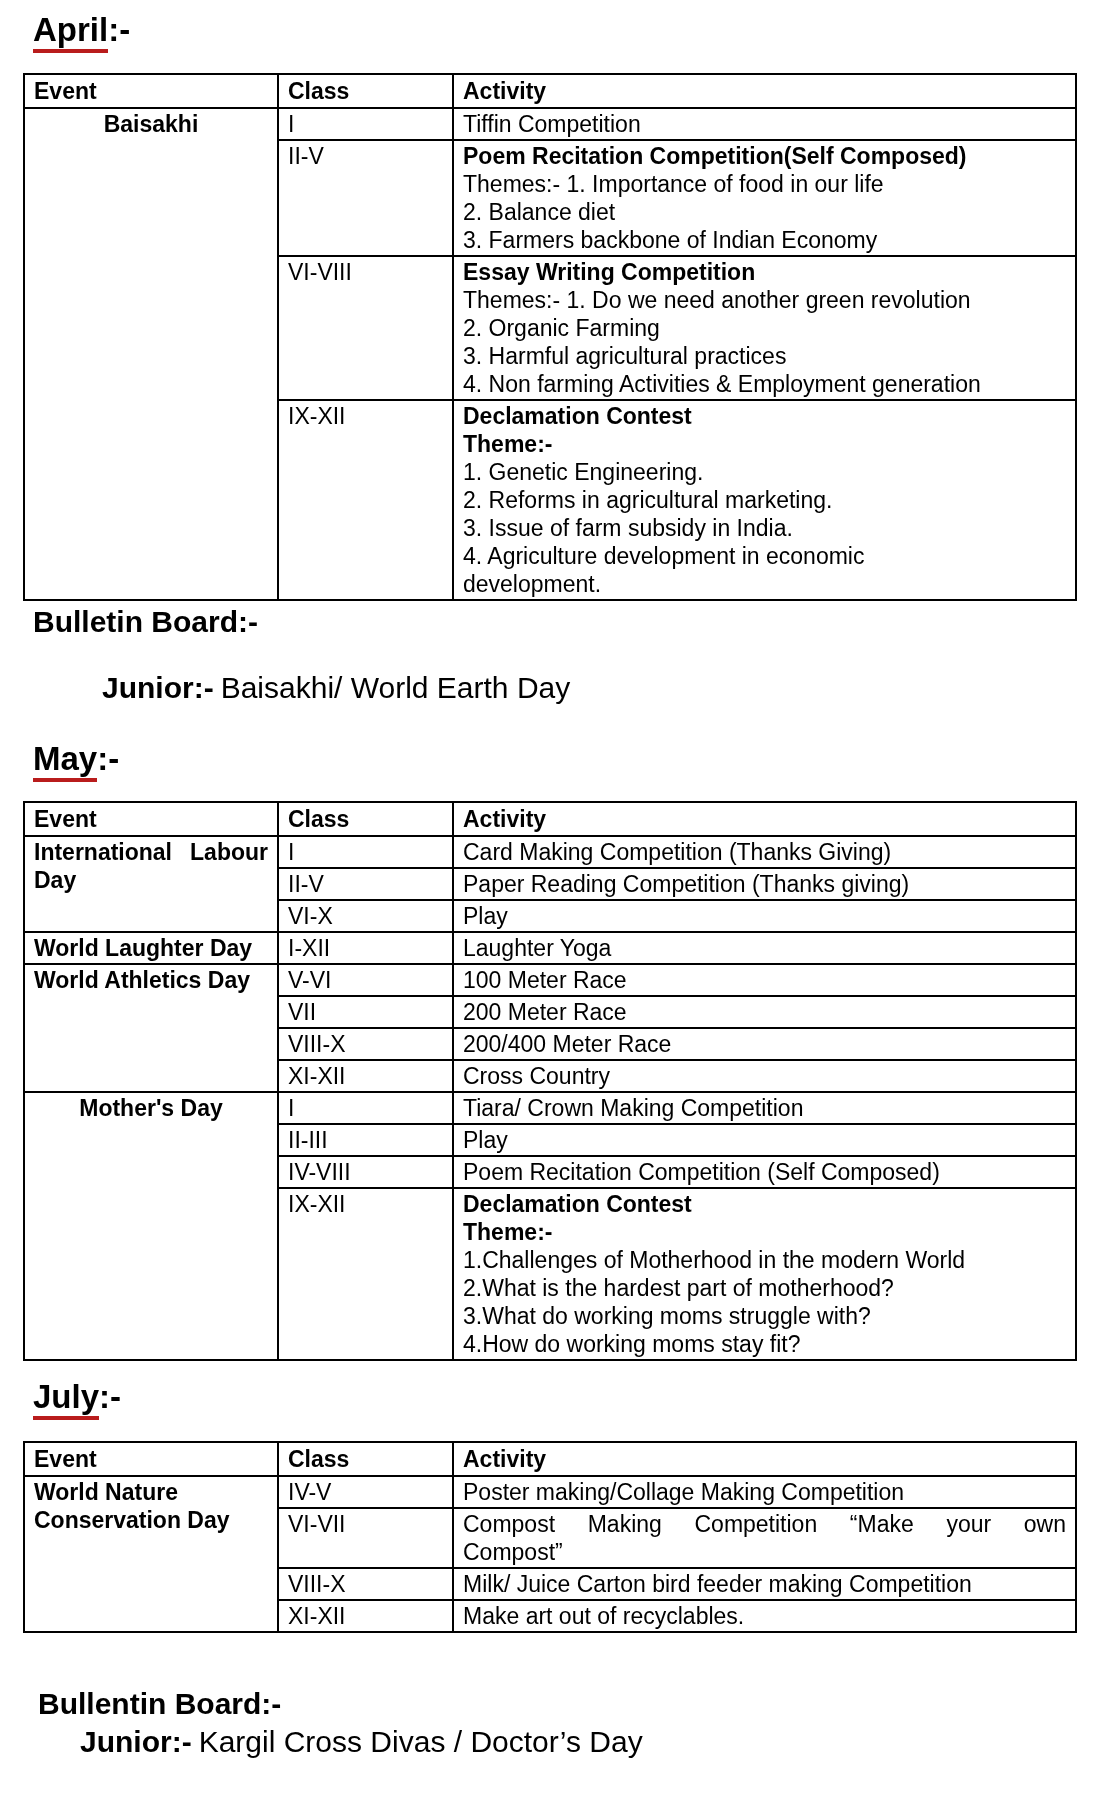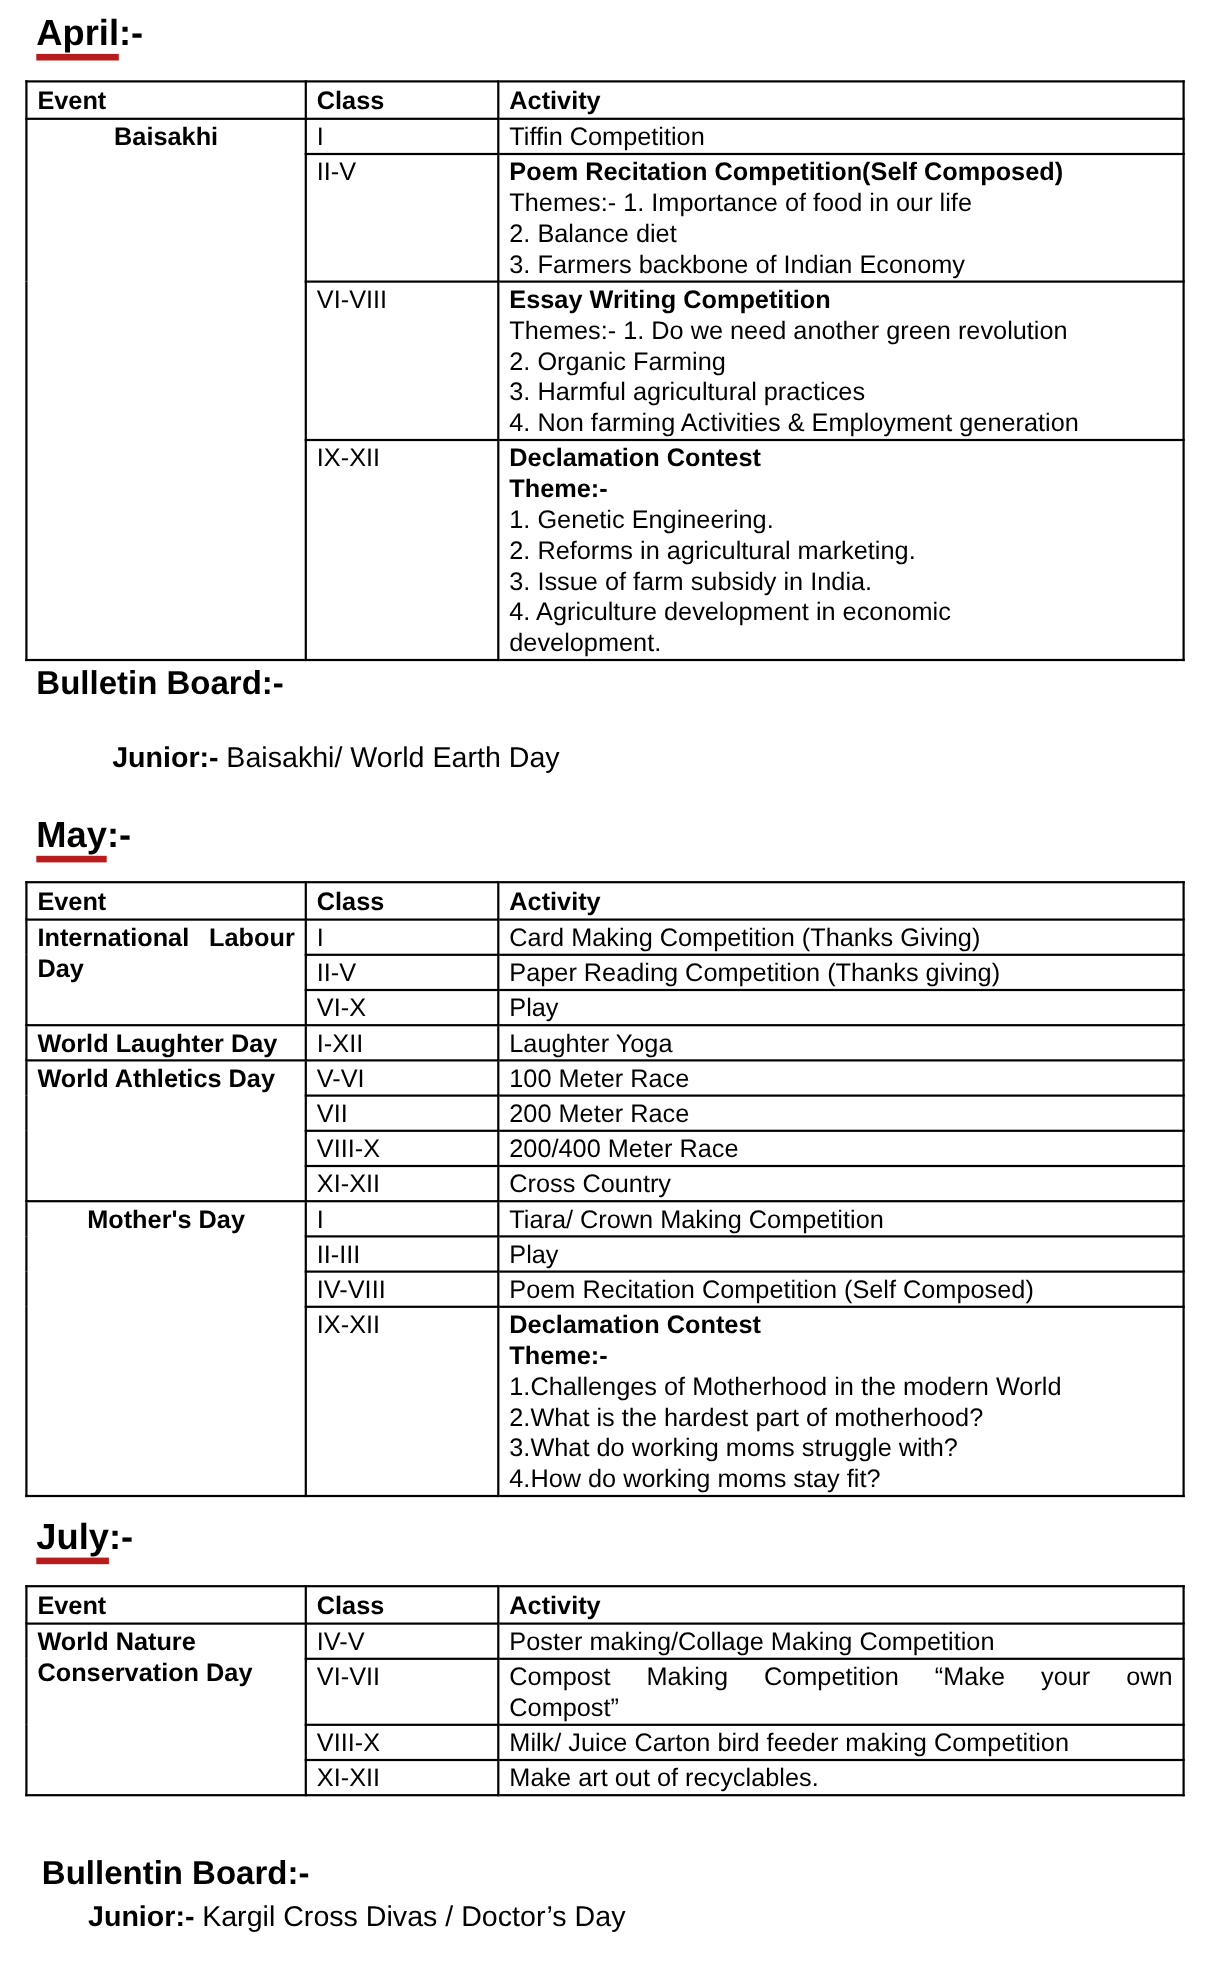--- a/index.html
+++ b/index.html
@@ -19,21 +19,21 @@
     width: 1092px;
   }
   
   .month {
     font-size: 33px;
     font-weight: bold;
     line-height: 40px;
     margin: 0 0 0 10px;
   }
   .month .uword {
-    border-bottom: 6px solid #b91c1c;
+    border-bottom: 4px solid #b91c1c;
     padding-bottom: 1px;
     text-align: center;
   }
   
   table.cal {
     border-collapse: collapse;
     table-layout: fixed;
     width: 1052px;
   }
   table.cal col.c-event { width: 254px; }
@@ -68,21 +68,21 @@
     text-align-last: justify;
   }
   
   .bulletin-title {
     font-size: 30px;
     line-height: 38px;
     font-weight: bold;
     margin: 2px 0 0 10px;
   }
   .junior {
-    font-size: 26px;
+    font-size: 30px;
     line-height: 34px;
     margin: 30px 0 0 79px;
   }
   .junior .jlabel {
     font-weight: bold;
     margin-right: 7px;
   }
   
   #april-table   { margin-top: 23px; }
   #may-heading   { margin-top: 34px; }

